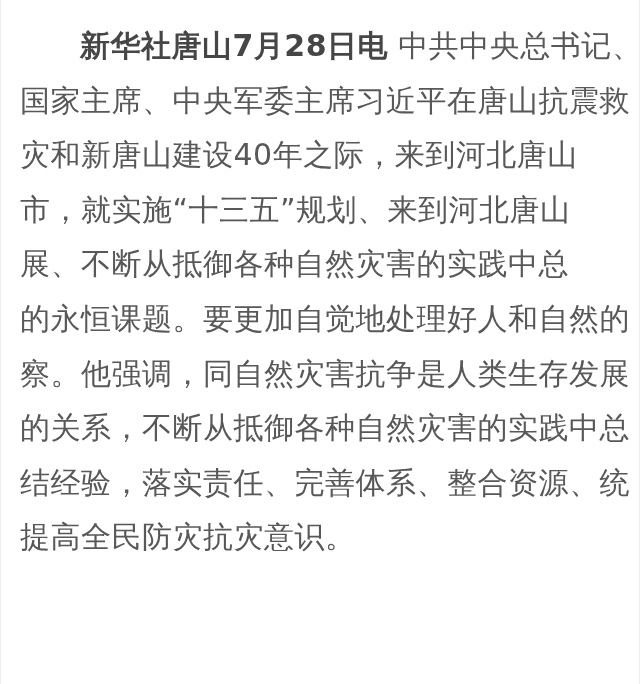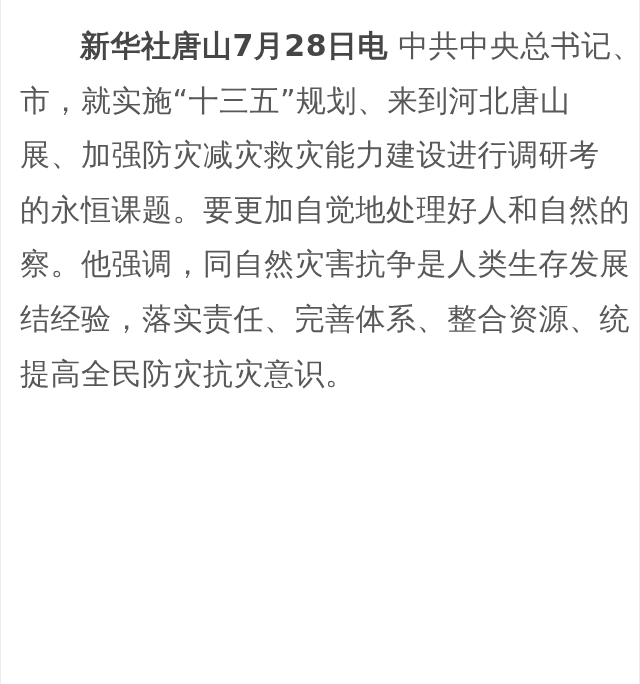--- a/index.html
+++ b/index.html
@@ -46,21 +46,24 @@
 </style>
 </head>
 <body>
 
 <div class="page">
   <div class="article">
     <div class="line first">
       <span class="dateline">新华社唐山7月28日电</span><span> 中共中央总书记、</span>
     </div>
     <div>
+        <div class="line">国家主席、中央军委主席习近平在唐山抗震救</div>
+        <div class="line">灾和新唐山建设40年之际，来到河北唐山</div>
         <div class="line">市，就实施“十三五”规划、来到河北唐山</div>
-        <div class="line">展、加强防灾减灾救灾能力建设进行调研考</div>
+        <div class="line">展、不断从抵御各种自然灾害的实践中总</div>
         <div class="line">的永恒课题。要更加自觉地处理好人和自然的</div>
         <div class="line">察。他强调，同自然灾害抗争是人类生存发展</div>
+        <div class="line">的关系，不断从抵御各种自然灾害的实践中总</div>
         <div class="line">结经验，落实责任、完善体系、整合资源、统</div>
         <div class="line">提高全民防灾抗灾意识。</div>
       </div>
   </div>
 </div>
 
 </body></html>

